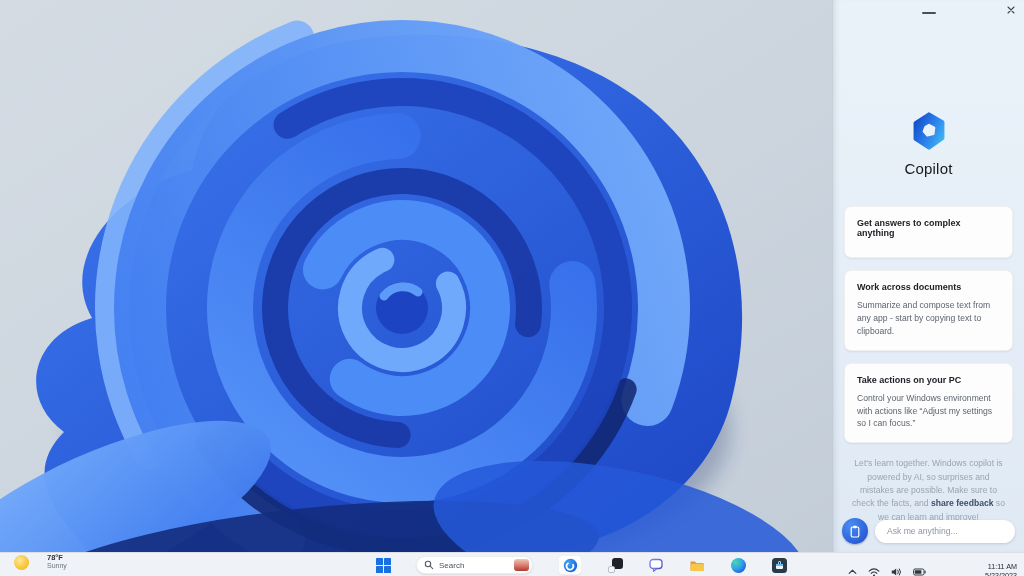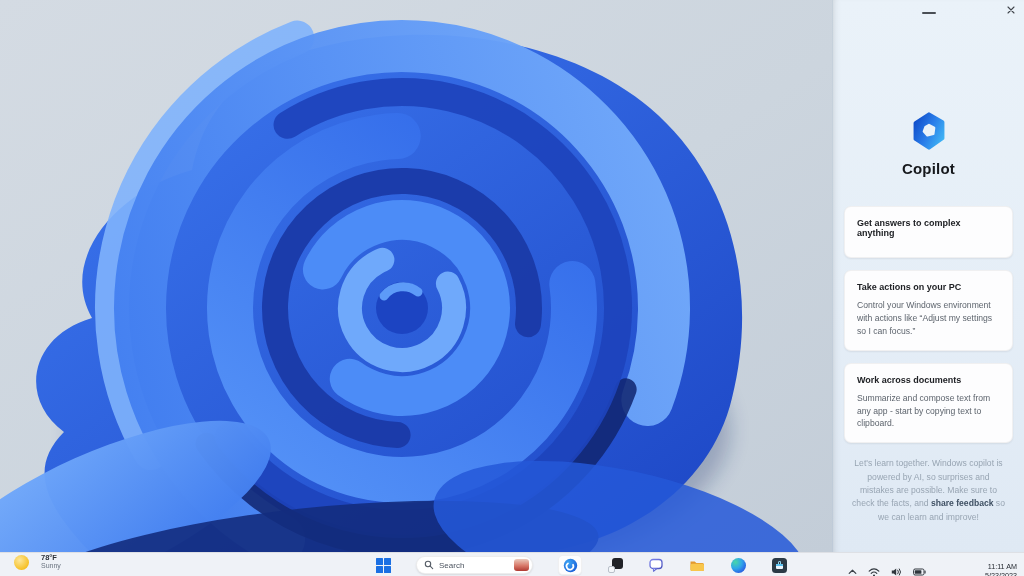--- a/index.html
+++ b/index.html
@@ -16,42 +16,42 @@
     background:linear-gradient(180deg,#eaf2f9 0%,#e5eef7 55%,#dfe9f4 100%);
     border-left:1px solid rgba(90,110,130,.25);
     box-shadow:inset 6px 0 10px -8px rgba(0,0,0,.25); }
   .panel-minimize { position:absolute; top:6px; left:50%; transform:translateX(-50%);
     width:22px; height:10px; border:none; background:transparent; cursor:pointer; }
   .panel-minimize .dash { display:block; margin:4px auto 0; width:14px; height:2px; background:#4a4f55; border-radius:1px; }
   .panel-close { position:absolute; top:3px; right:6px; width:14px; height:14px; border:none;
     background:transparent; cursor:pointer; padding:0; }
   .copilot-logo { position:absolute; top:112px; left:50%; transform:translateX(-50%); width:38px; height:38px; }
   .panel-title { position:absolute; top:160px; left:0; width:100%; text-align:center;
-    font-size:15px; font-weight:700; color:#16181c; letter-spacing:.2px; }
+    font-size:15px; font-weight:400; color:#16181c; letter-spacing:.2px; }
   .panel-body { position:absolute; top:206px; left:11px; right:11px; }
   .copilot-card { background:#fdfdfe; border:1px solid rgba(0,0,0,.05); border-radius:7px;
     padding:11px 12px 12px; margin-bottom:12px; box-shadow:0 1px 2px rgba(0,0,0,.07); }
   .copilot-card h3 { font-size:9px; font-weight:700; color:#202226; margin-bottom:7px; }
   .copilot-card p { font-size:8.6px; line-height:1.5; color:#5d646d; }
   .disclaimer { margin-top:14px; padding:0 6px; text-align:center; font-size:8.6px;
     line-height:1.55; color:#98a5b3; }
   .disclaimer .fb-link { color:#3f5063; font-weight:700; cursor:pointer; }
   .input-row { position:absolute; left:9px; right:9px; bottom:8px; display:flex; align-items:center; gap:7px; }
   .clip-btn { width:26px; height:26px; border-radius:50%; border:none; cursor:pointer; flex:0 0 auto;
     background:radial-gradient(circle at 32% 28%,#4a8df2,#2a5fd8 70%,#1f4cc0);
     display:flex; align-items:center; justify-content:center; box-shadow:0 1px 2px rgba(0,0,0,.25); }
   .ask-input { flex:1; height:23px; border:none; border-radius:12px; background:#ffffff;
     box-shadow:0 1px 3px rgba(0,0,0,.14); padding:0 12px; font-size:8.6px; color:#333;
     font-family:"Liberation Sans","DejaVu Sans",sans-serif; }
   .ask-input::placeholder { color:#8d97a3; }
 
   
   .taskbar { position:absolute; left:0; top:552px; width:1024px; height:24px;
     background:rgba(240,243,248,.97); border-top:1px solid rgba(0,0,0,.07); }
-  .tb-weather { position:absolute; left:14px; top:0; height:18px; display:flex; align-items:center; gap:12px; cursor:pointer; }
+  .tb-weather { position:absolute; left:14px; top:0; height:18px; display:flex; align-items:center; gap:18px; cursor:pointer; }
   .sun { width:15px; height:15px; border-radius:50%; background:radial-gradient(circle at 38% 35%,#fde79a,#f6c026 70%,#eeae1b); }
   .wx-text { display:flex; flex-direction:column; justify-content:center; line-height:1.15; }
   .wx-temp { font-size:7.5px; font-weight:700; color:#2c3138; }
   .wx-cond { font-size:7px; color:#6b7480; }
   .tb-center { position:absolute; left:376px; top:0; height:24px; display:flex; align-items:center; gap:25px; }
   .start-btn { width:15px; height:15px; display:grid; grid-template-columns:7px 7px; grid-template-rows:7px 7px; gap:1px; border:none; background:transparent; padding:0; cursor:pointer; }
   .start-btn span { background:#1a6fe3; border-radius:0.5px; }
   .search-pill { width:117px; height:18px; border-radius:9px; background:#fff; border:1px solid rgba(0,0,0,.07);
     box-shadow:0 1px 2px rgba(0,0,0,.10); display:flex; align-items:center; padding:0 3px 0 7px; cursor:pointer; }
   .search-pill .s-label { font-size:8px; color:#4d5560; margin-left:5px; flex:1; text-align:left; }
@@ -157,30 +157,39 @@
         <polygon points="24,16.5 30.5,20 29.5,27.5 22,29.5 17.5,24.5 19.5,19" fill="#eaf2f9" stroke="#eaf2f9" stroke-width="3" stroke-linejoin="round"></polygon>
       </svg>
     </div>
     <h1 class="panel-title">Copilot</h1>
 
     <div class="panel-body">
       <div class="copilot-card">
         <h3>Get answers to complex anything</h3>
       </div>
       <div class="copilot-card">
+        <h3>Work across documents</h3>
+        <p>Summarize and compose text from any app - start by copying text to clipboard.</p>
+      </div>
+      <div class="copilot-card">
         <h3>Take actions on your PC</h3>
         <p>Control your Windows environment with actions like “Adjust my settings so I can focus.”</p>
       </div>
-      <div class="copilot-card">
-        <h3>Work across documents</h3>
-        <p>Summarize and compose text from any app - start by copying text to clipboard.</p>
-      </div>
       <p class="disclaimer"><span>Let's learn together. Windows copilot is powered by AI, so surprises and mistakes are possible. Make sure to check the facts, and </span><span class="fb-link">share feedback</span><span> so we can learn and improve!</span></p>
     </div>
 
+    <div class="input-row">
+      <button class="clip-btn">
+        <svg width="12" height="13" viewBox="0 0 12 13">
+          <rect x="2.2" y="2" width="7.6" height="10" rx="1.6" fill="none" stroke="#fff" stroke-width="1.2"></rect>
+          <rect x="4.2" y="0.8" width="3.6" height="2.4" rx="0.9" fill="#fff"></rect>
+        </svg>
+      </button>
+      <input class="ask-input" type="text" placeholder="Ask me anything..." style="">
+    </div>
   </aside>
 
   <div class="taskbar">
 
     <div class="tb-weather">
       <span class="sun"></span>
       <span class="wx-text">
         <span class="wx-temp">78°F</span>
         <span class="wx-cond">Sunny</span>
       </span>

